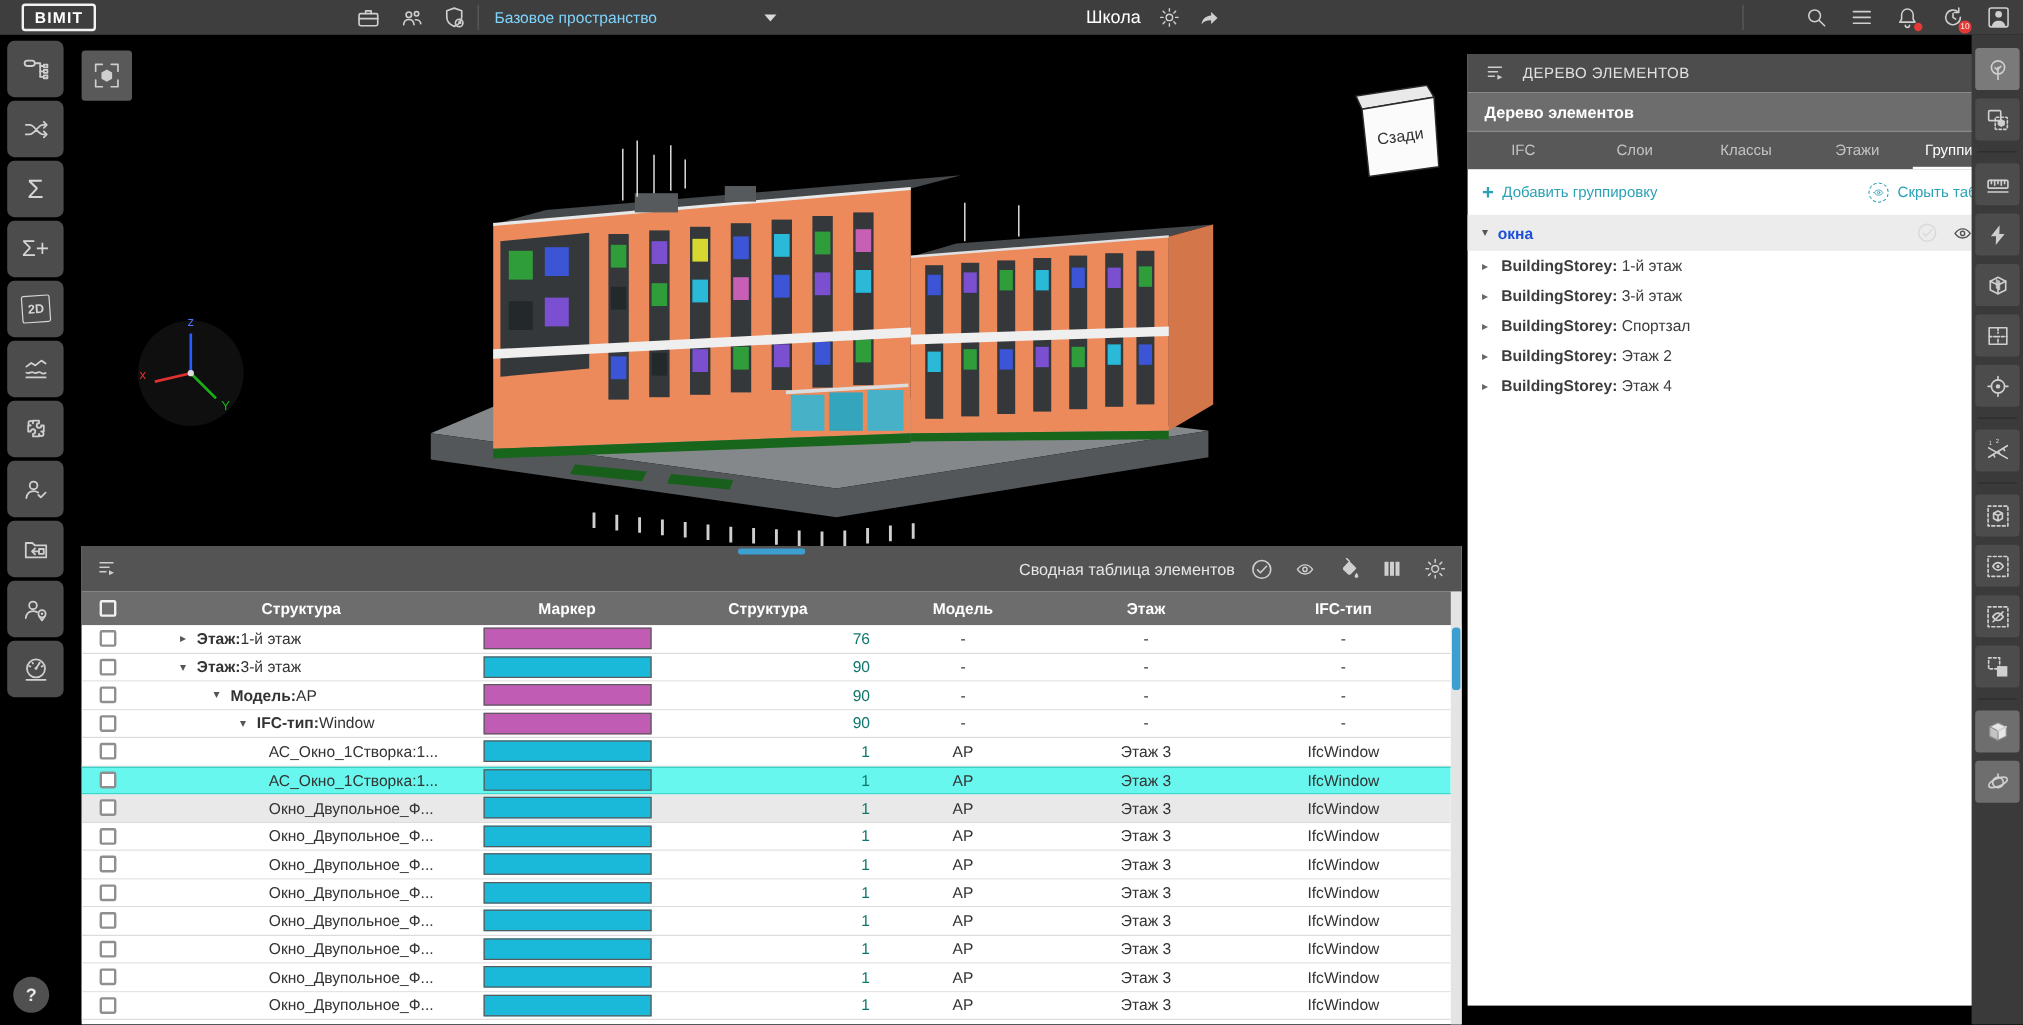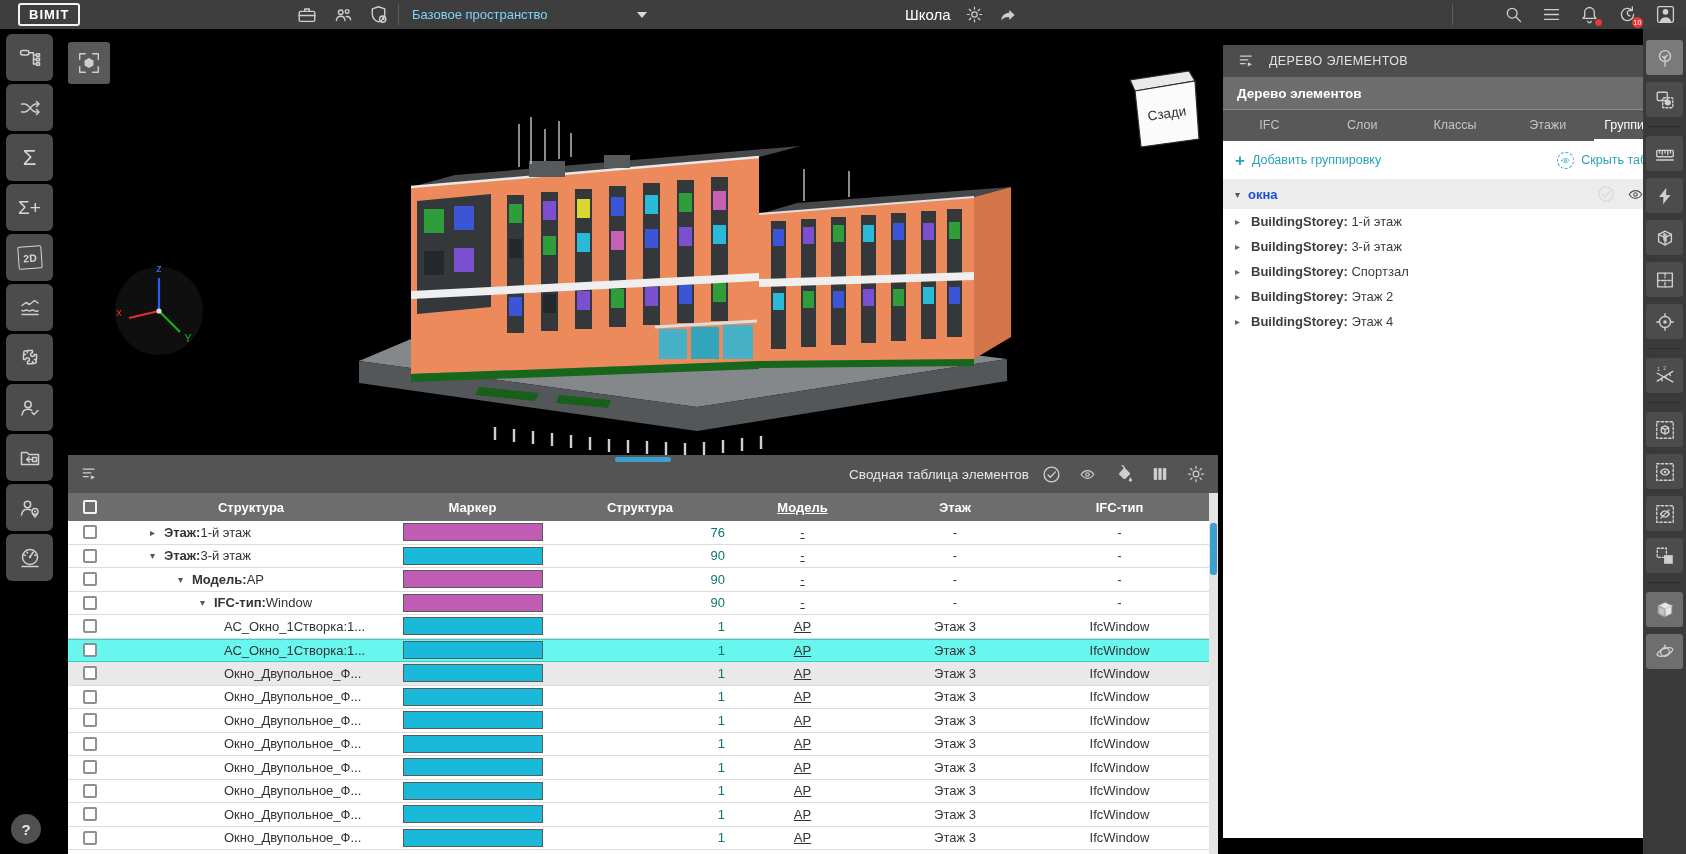--- a/index.html
+++ b/index.html
@@ -47,21 +47,21 @@
   .drag-handle { position:absolute; left:50%; top:2px; transform:translateX(-50%); width:56px; height:5px; background:#3d9ed0; border-radius:2px; cursor:row-resize; z-index:3; }
   .t-titlebar { height:38px; background:#545454; display:flex; align-items:center; padding:0 12px; gap:12px;text-align:right; }
   .t-title { color:#e6e6e6; font-size:13.5px; flex:1 1 auto; }
   .t-tools { display:flex; align-items:center; gap:16px; }
   .t-head { height:28px; background:#6d6d6d; display:flex; align-items:center; }
   .t-head .hc { color:#fff; font-size:13px; font-weight:bold; text-align:center; }
   .c-check { width:44px; display:flex; align-items:center; justify-content:center; flex:none; }
   .c-struct { width:278px; flex:none; display:flex; align-items:center; white-space:nowrap; overflow:hidden; font-size:13px; color:#333; }
   .c-marker { width:165px; flex:none; display:flex; align-items:center; justify-content:center; }
   .c-count { width:170px; flex:none; text-align:right; font-size:13px; color:#0f766e; }
-  .c-model { width:155px; flex:none; text-align:center; font-size:13px; color:#333;text-decoration:underline; }
+  .c-model { width:155px; flex:none; text-align:center; font-size:13px; color:#333; }
   .c-floor { width:150px; flex:none; text-align:center; font-size:13px; color:#333; }
   .c-ifc   { width:179px; flex:none; text-align:center; font-size:13px; color:#333; white-space:nowrap; }
   .trows { position:absolute; left:0; right:9px; top:66px; bottom:0; overflow:hidden; }
   .trow { height:23.5px; display:flex; align-items:center; background:#fff; border-bottom:1px solid #dcdcdc; cursor:pointer; }
   .trow.alt { background:#e9e9e9; }
   .trow.selected { background:#68f7ee; border-top:1px solid #35cfc4; border-bottom:1px solid #35cfc4; }
   .trow .caret { color:#555; font-size:10px; margin-right:5px; width:9px; flex:none; }
   .trow b { font-weight:bold; }
   .marker { width:140px; height:18px; border:1px solid #5a5a5a; display:block; }
   .cbx { width:14px; height:14px; border:2px solid #8f8f8f; border-radius:2px; background:#fff; display:block; cursor:pointer; }

